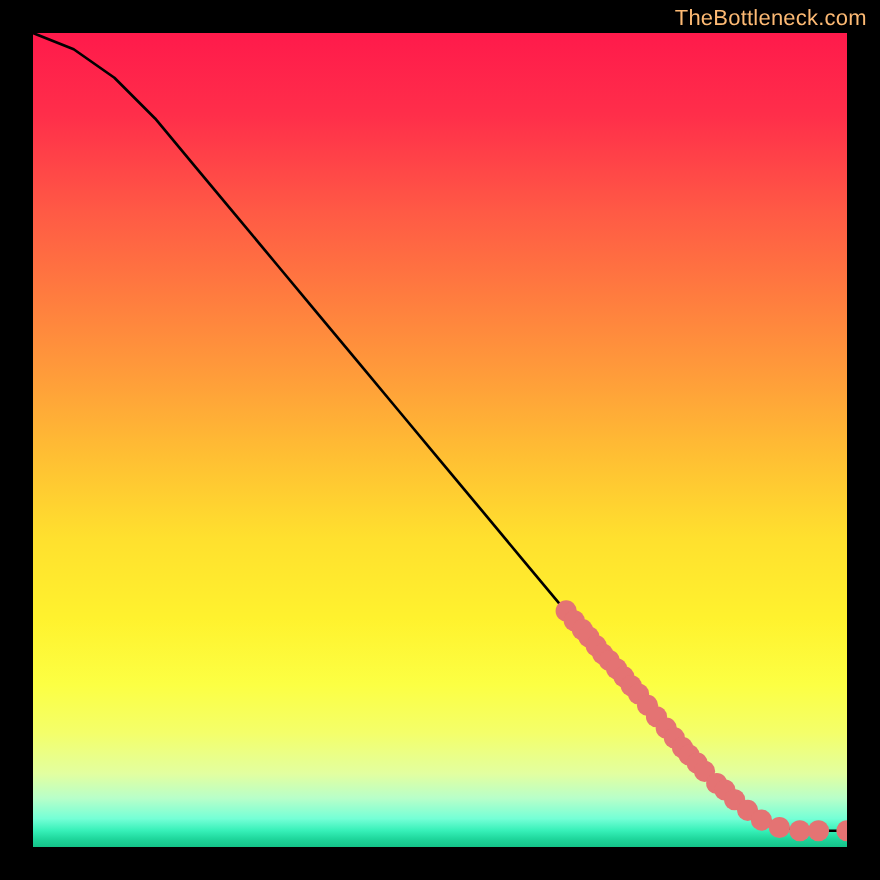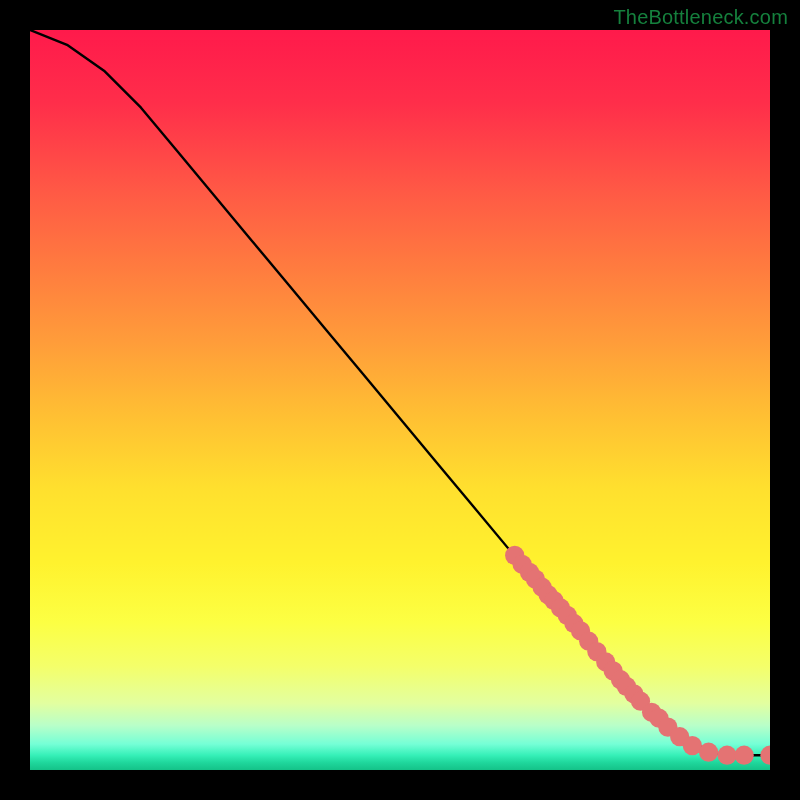--- a/index.html
+++ b/index.html
@@ -48,21 +48,21 @@
     );
   }
   .curve-layer {
     position: absolute;
     inset: 0;
   }
   .watermark {
     position: absolute;
     top: 6px;
     right: 12px;
-    color: #15803d;
+    color: #fdba74;
     font-size: 20px;
     letter-spacing: 0.2px;
   }
 </style>
 </head>
 <body>
 
 <div class="stage">
   <div class="watermark">TheBottleneck.com</div>
   <div class="plot">

